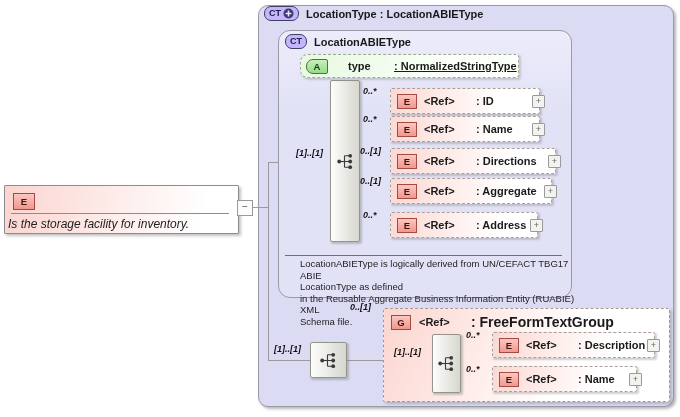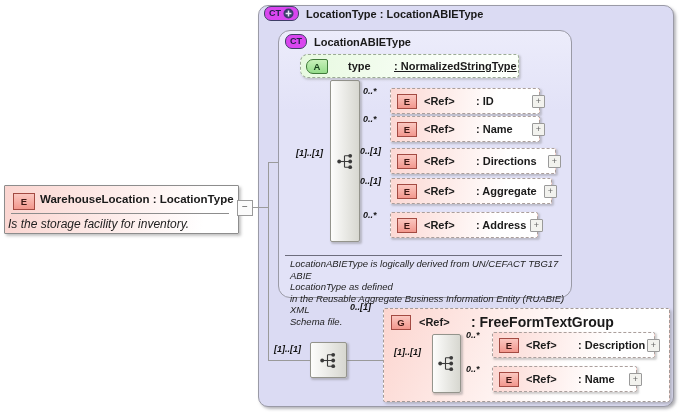--- a/index.html
+++ b/index.html
@@ -21,21 +21,21 @@
     position:absolute;left:278px;top:30px;width:292px;height:266px;z-index:3;
     background:linear-gradient(to bottom,#ececfb,#e2e2f7 30%);
     border:1px solid #9a9aa6;border-radius:12px;
   }
   .hdr{position:absolute;display:flex;align-items:center;gap:7px;z-index:4;}
   .hdr .title{font-size:11px;font-weight:bold;color:#1a1a1a;white-space:nowrap;}
 
   
   .badge-ct{
     display:inline-flex;align-items:center;gap:2px;
-    background:#d946ef;border:1px solid #3f3f66;border-radius:7px;
+    background:#c4b5fd;border:1px solid #3f3f66;border-radius:7px;
     font-size:9px;font-weight:bold;color:#22224a;padding:1px 4px;line-height:11px;
   }
   .badge-e,.badge-g{
     display:inline-block;width:18px;height:13px;line-height:13px;text-align:center;
     background:linear-gradient(to bottom,#fbc7c0,#f2978d);
     border:1px solid #a34a42;font-size:9.5px;font-weight:bold;color:#3c1713;
   }
   .badge-a{
     display:inline-block;width:20px;height:13px;line-height:13px;text-align:center;
     background:linear-gradient(to bottom,#c8f0ba,#95dd8b);
@@ -100,22 +100,22 @@
   }
   .seq-icon{display:block;}
 
   .card{
     position:absolute;z-index:4;font-size:9px;font-style:italic;font-weight:bold;
     color:#111;white-space:nowrap;letter-spacing:0px;
   }
 
   .note-sep{position:absolute;left:285px;top:255px;width:277px;height:1px;background:#6d6d7d;z-index:4;}
   .note-text{
-    position:absolute;left:290px;top:258px;width:280px;z-index:4;
-    font-size:9.5px;font-style:italic;color:#1d1d1d;line-height:11.5px;white-space:pre-line;
+    position:absolute;left:300px;top:258px;width:280px;z-index:4;
+    font-size:9.5px;color:#1d1d1d;line-height:11.5px;white-space:pre-line;
   }
 
   .collapse-box{
     position:absolute;left:237px;top:200px;width:14px;height:14px;z-index:4;
     background:#fbfbfb;border:1px solid #9a9a9a;
     font-size:10px;line-height:12px;text-align:center;color:#555;
   }
 </style>
 </head>
 <body>
@@ -152,21 +152,20 @@
   <div class="hline" style="left:358px;top:160px;width:32px;"></div>
   <div class="hline" style="left:358px;top:190px;width:32px;"></div>
   <div class="hline" style="left:358px;top:224px;width:32px;"></div>
   <div class="hline" style="left:268px;top:360px;width:42px;"></div>
   <div class="hline" style="left:345px;top:360px;width:87px;"></div>
   <div class="hline" style="left:459px;top:344px;width:33px;"></div>
   <div class="hline" style="left:459px;top:378px;width:33px;"></div>
 
   <div class="root-elem">
     <span class="badge-e">E</span>
-    <span class="title">WarehouseLocation : LocationType</span>
     <span class="sep"></span>
     <span class="anno">Is the storage facility for inventory.</span>
   </div>
   <div class="collapse-box">−</div>
 
   <div class="attr">
     <span class="badge-a">A</span>
     <span class="nm">type</span>
     <span class="typ">: NormalizedStringType</span>
   </div>

